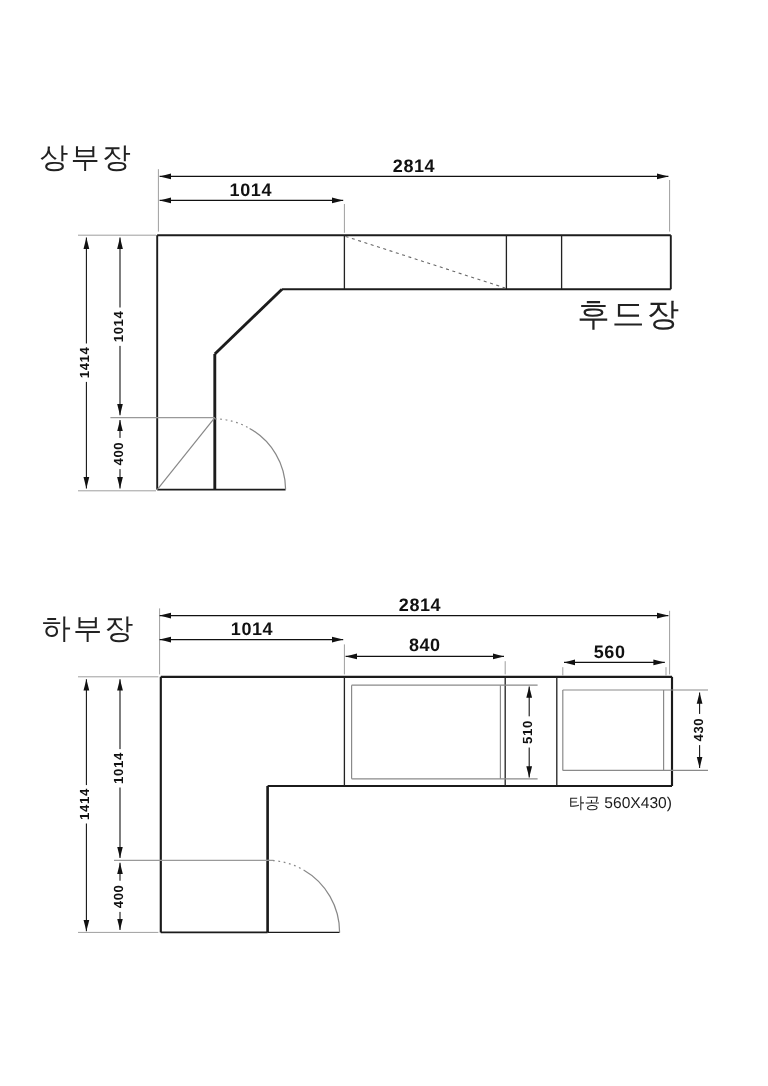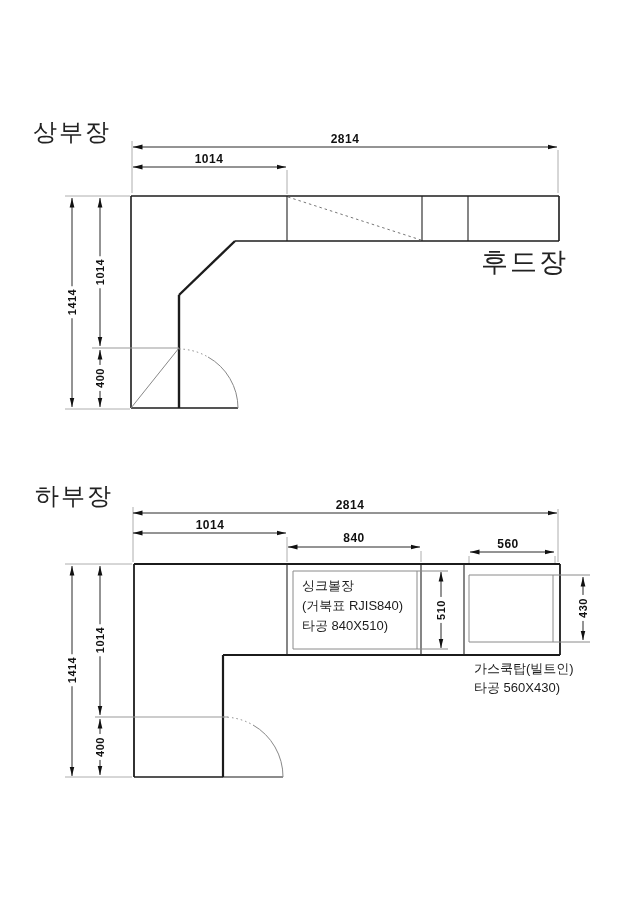--- a/index.html
+++ b/index.html
@@ -8,21 +8,21 @@
     font-family:"Liberation Sans","DejaVu Sans",sans-serif;color:#1a1a1a;
   }
   #linework{position:absolute;left:0;top:0;}
   .title{
     position:absolute;font-size:24px;letter-spacing:2px;color:#222;
     white-space:nowrap;line-height:1;
   }
   .sub-title{font-size:27px;}
   .dimh{
     position:absolute;transform:translate(-50%,-50%);
-    font-size:12px;font-weight:600;letter-spacing:0.5px;color:#111;
+    font-size:15px;font-weight:600;letter-spacing:0.5px;color:#111;
     white-space:nowrap;line-height:1;
   }
   .dimv{
     position:absolute;transform:translate(-50%,-50%) rotate(-90deg);
     font-size:11px;font-weight:600;letter-spacing:0.5px;color:#111;
     white-space:nowrap;line-height:1;background:#fff;padding:2px 3px;
   }
   .note{
     position:absolute;font-size:13px;line-height:20px;color:#1c1c1c;
     white-space:nowrap;
@@ -144,36 +144,30 @@
 
   <div class="title" style="left:33px;top:120px;">상부장</div>
   <div class="title sub-title" style="left:481px;top:249px;">후드장</div>
 
   <div class="dimh" style="left:345px;top:139px;">2814</div>
   <div class="dimh" style="left:209px;top:159px;">1014</div>
   <div class="dimv" style="left:72px;top:302px;">1414</div>
   <div class="dimv" style="left:100px;top:272px;">1014</div>
   <div class="dimv" style="left:100px;top:378px;">400</div>
 
-  <div class="title" style="left:35px;top:484px;">하부장</div>
+  <div class="title" style="left:35px;top:513px;">하부장</div>
 
   <div class="dimh" style="left:350px;top:505px;">2814</div>
   <div class="dimh" style="left:210px;top:525px;">1014</div>
   <div class="dimh" style="left:354px;top:538px;">840</div>
   <div class="dimh" style="left:508px;top:544px;">560</div>
   <div class="dimv" style="left:72px;top:670px;">1414</div>
   <div class="dimv" style="left:100px;top:640px;">1014</div>
   <div class="dimv" style="left:100px;top:747px;">400</div>
   <div class="dimv" style="left:441px;top:610px;">510</div>
   <div class="dimv" style="left:583px;top:608px;">430</div>
 
-  <div class="note" style="left:302px;top:576px;">
-    <div>싱크볼장</div>
-    <div>(거북표 RJIS840)</div>
-    <div>타공 840X510)</div>
-  </div>
 
   <div class="note cooktop" style="left:474px;top:659px;">
-    <div>가스쿡탑(빌트인)</div>
     <div>타공 560X430)</div>
   </div>
 
 </div>
 
 </body></html>

